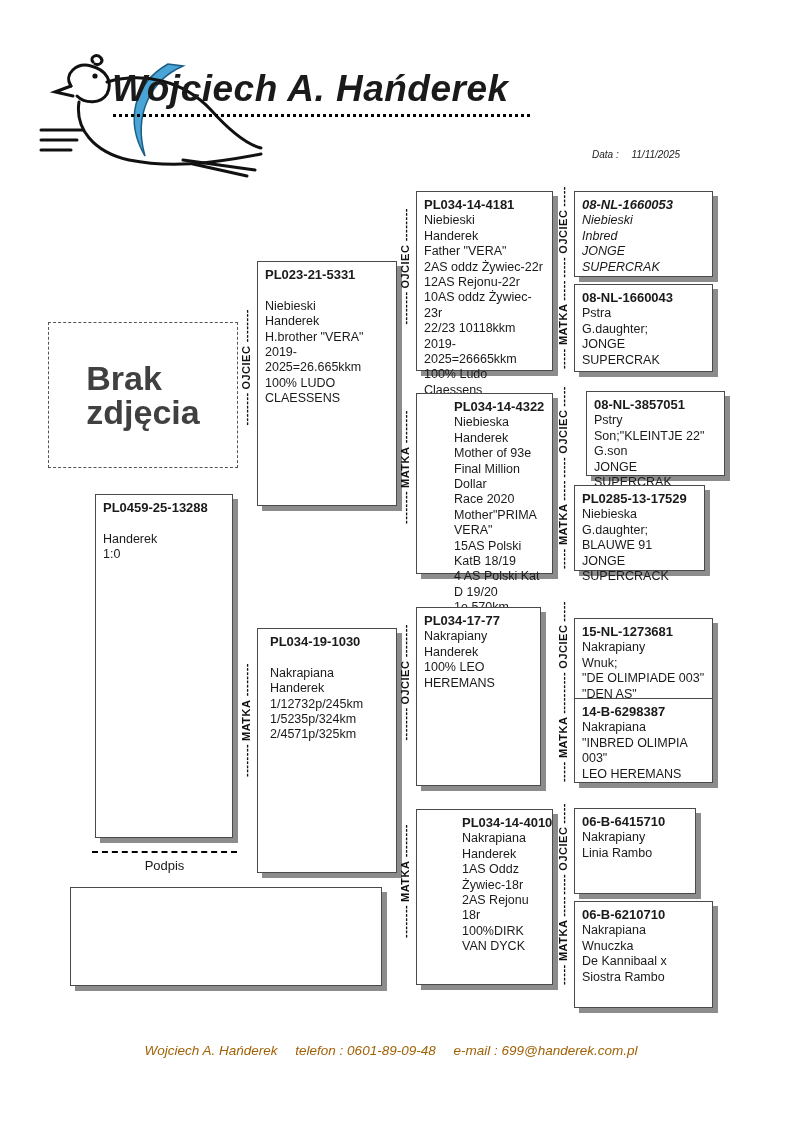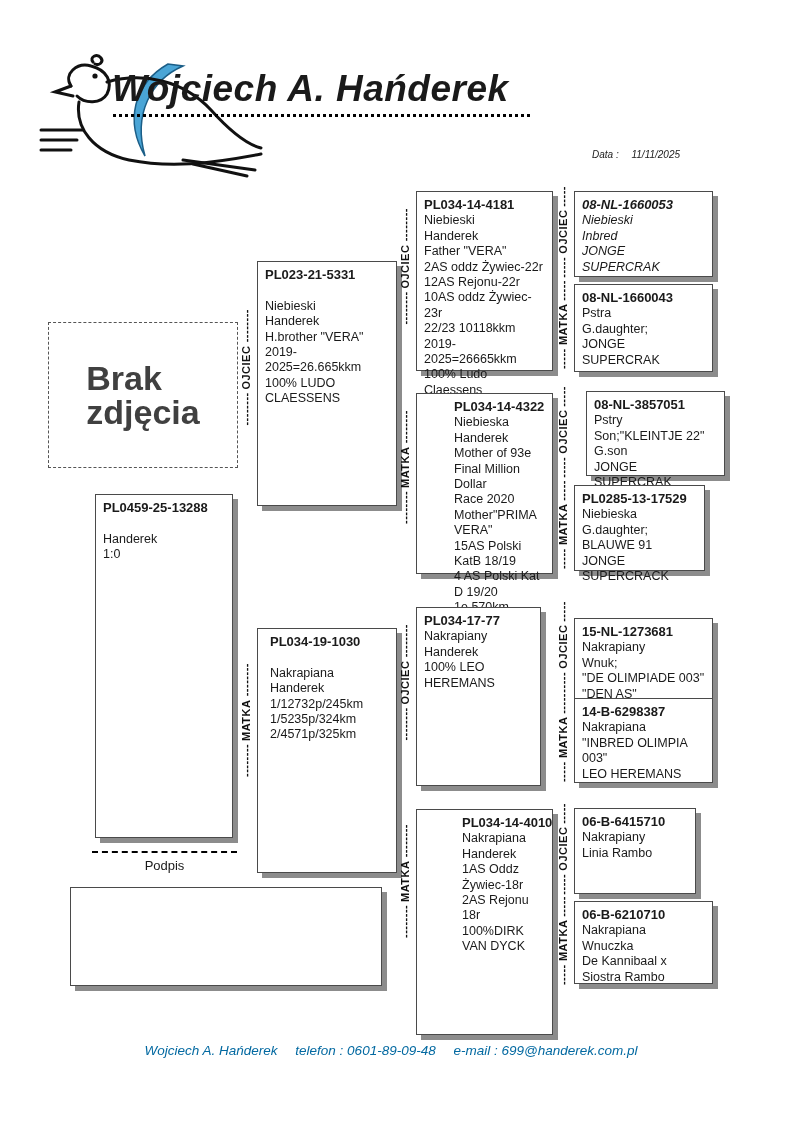--- a/index.html
+++ b/index.html
@@ -54,21 +54,21 @@
   
   #sigRule { position:absolute; left:92px; top:851px; width:145px; border-top:2px dashed #000; }
   #sigLabel { position:absolute; left:92px; top:858px; width:145px; text-align:center; font-size:13px; }
   #sigBox {
     position:absolute; left:70px; top:887px; width:312px; height:99px;
     background:#fff; border:1px solid #4a4a4a; box-shadow:5px 5px 0 #8c8c8c;
   }
   
   #footer {
     position:absolute; left:0; top:1043px; width:782px; text-align:center;
-    font-size:13.5px; font-style:italic; color:#0369a1;
+    font-size:13.5px; font-style:italic; color:#a16207;
   }
   #footer span { margin:0 7px; }
   
   #logo { position:absolute; left:33px; top:52px; }
 </style>
 </head>
 <body>
 
 <div id="page">
 
@@ -153,21 +153,21 @@
 1e 570km 31406p
 1e 324km 13406p
 1e 306km 3937p</div>
   </div>
   <div class="pbox" style="left:416px; top:607px; width:125px; height:179px;">
     <div class="ring">PL034-17-77</div>
     <div class="lines">Nakrapiany
 Handerek
 100% LEO HEREMANS</div>
   </div>
-  <div class="pbox" style="left:416px; top:809px; width:137px; height:226px;padding-left:45px;">
+  <div class="pbox" style="left:416px; top:809px; width:137px; height:176px;padding-left:45px;">
     <div class="ring">PL034-14-4010</div>
     <div class="lines">Nakrapiana
 Handerek
 1AS Oddz Żywiec-18r
 2AS Rejonu 18r
 100%DIRK VAN DYCK</div>
   </div>
 
   <div class="pbox" style="left:574px; top:191px; width:139px; height:86px;font-style:italic;">
     <div class="ring">08-NL-1660053</div>
@@ -206,21 +206,21 @@
     <div class="ring">14-B-6298387</div>
     <div class="lines">Nakrapiana
 "INBRED OLIMPIA 003"
 LEO HEREMANS</div>
   </div>
   <div class="pbox" style="left:574px; top:808px; width:122px; height:86px;">
     <div class="ring">06-B-6415710</div>
     <div class="lines">Nakrapiany
 Linia Rambo</div>
   </div>
-  <div class="pbox" style="left:574px; top:901px; width:139px; height:83px;">
+  <div class="pbox" style="left:574px; top:901px; width:139px; height:107px;">
     <div class="ring">06-B-6210710</div>
     <div class="lines">Nakrapiana
 Wnuczka
 De Kannibaal x
 Siostra Rambo</div>
   </div>
 
   <div class="vlabel" style="left:240px; top:309px;">
     <span>--------</span><span class="vword">OJCIEC</span><span>--------</span>
   </div>

